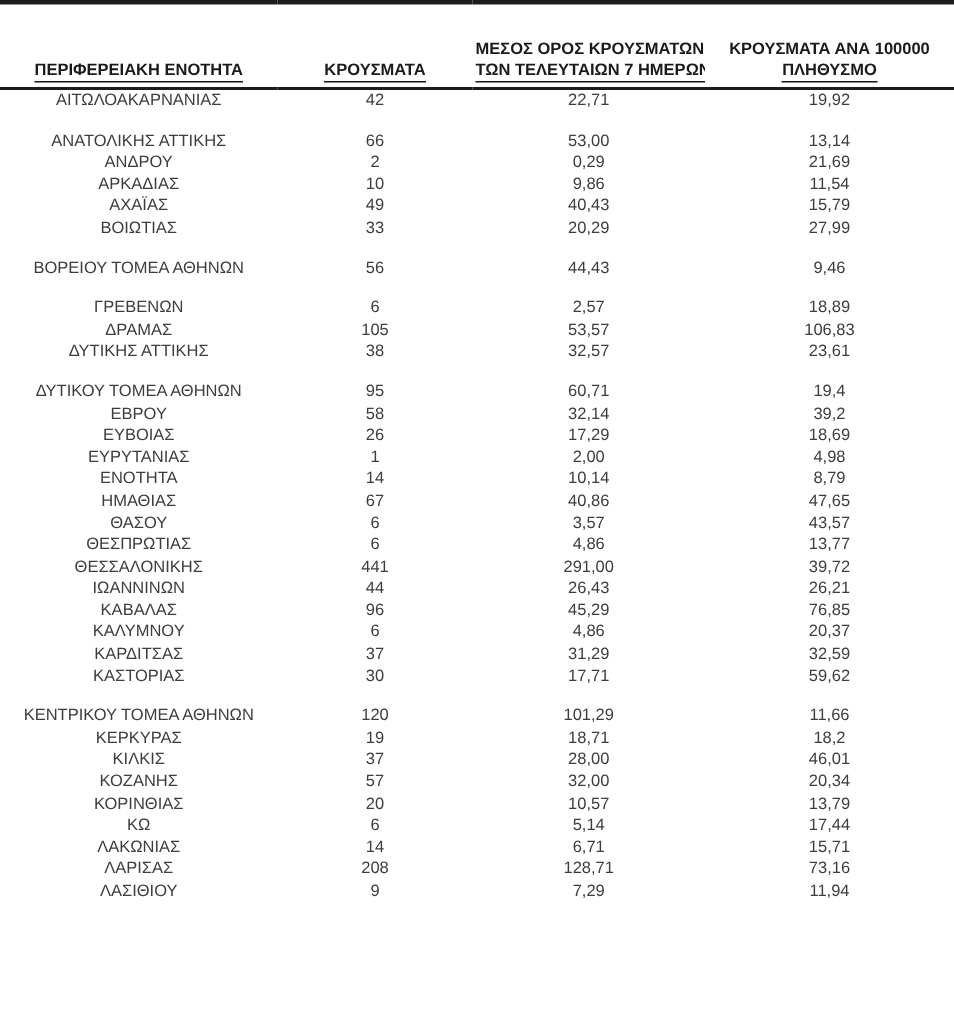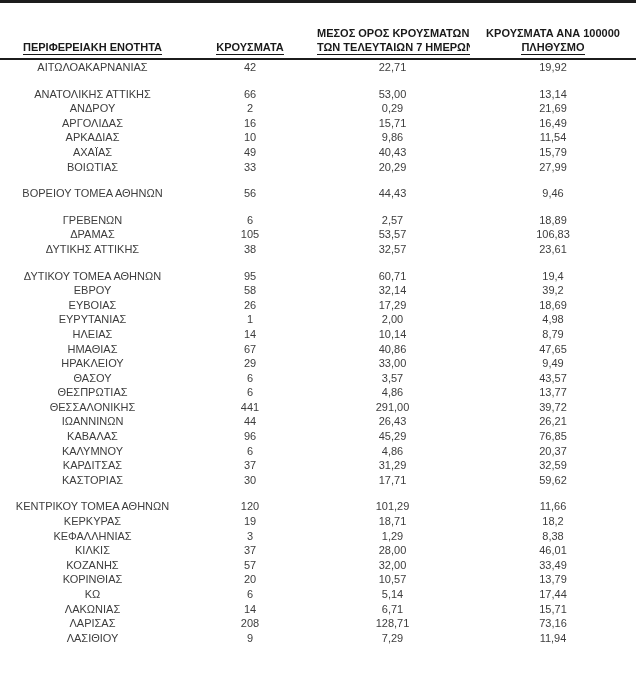--- a/index.html
+++ b/index.html
@@ -100,26 +100,20 @@
           <td>53,00</td>
           <td>13,14</td>
         </tr>
         <tr>
           <td>ΑΝΔΡΟΥ</td>
           <td>2</td>
           <td>0,29</td>
           <td>21,69</td>
         </tr>
         <tr>
-          <td>ΑΡΓΟΛΙΔΑΣ</td>
-          <td>16</td>
-          <td>15,71</td>
-          <td>16,49</td>
-        </tr>
-        <tr>
           <td>ΑΡΚΑΔΙΑΣ</td>
           <td>10</td>
           <td>9,86</td>
           <td>11,54</td>
         </tr>
         <tr>
           <td>ΑΧΑΪΑΣ</td>
           <td>49</td>
           <td>40,43</td>
           <td>15,79</td>
@@ -181,38 +175,32 @@
           <td>17,29</td>
           <td>18,69</td>
         </tr>
         <tr>
           <td>ΕΥΡΥΤΑΝΙΑΣ</td>
           <td>1</td>
           <td>2,00</td>
           <td>4,98</td>
         </tr>
         <tr>
-          <td>ΗΛΕΙΑΣ</td>
+          <td>ΕΝΟΤΗΤΑ</td>
           <td>14</td>
           <td>10,14</td>
           <td>8,79</td>
         </tr>
         <tr>
           <td>ΗΜΑΘΙΑΣ</td>
           <td>67</td>
           <td>40,86</td>
           <td>47,65</td>
         </tr>
         <tr>
-          <td>ΗΡΑΚΛΕΙΟΥ</td>
-          <td>29</td>
-          <td>33,00</td>
-          <td>9,49</td>
-        </tr>
-        <tr>
           <td>ΘΑΣΟΥ</td>
           <td>6</td>
           <td>3,57</td>
           <td>43,57</td>
         </tr>
         <tr>
           <td>ΘΕΣΠΡΩΤΙΑΣ</td>
           <td>6</td>
           <td>4,86</td>
           <td>13,77</td>
@@ -262,36 +250,30 @@
           <td>101,29</td>
           <td>11,66</td>
         </tr>
         <tr>
           <td>ΚΕΡΚΥΡΑΣ</td>
           <td>19</td>
           <td>18,71</td>
           <td>18,2</td>
         </tr>
         <tr>
-          <td>ΚΕΦΑΛΛΗΝΙΑΣ</td>
-          <td>3</td>
-          <td>1,29</td>
-          <td>8,38</td>
-        </tr>
-        <tr>
           <td>ΚΙΛΚΙΣ</td>
           <td>37</td>
           <td>28,00</td>
           <td>46,01</td>
         </tr>
         <tr>
           <td>ΚΟΖΑΝΗΣ</td>
           <td>57</td>
           <td>32,00</td>
-          <td>33,49</td>
+          <td>20,34</td>
         </tr>
         <tr>
           <td>ΚΟΡΙΝΘΙΑΣ</td>
           <td>20</td>
           <td>10,57</td>
           <td>13,79</td>
         </tr>
         <tr>
           <td>ΚΩ</td>
           <td>6</td>

